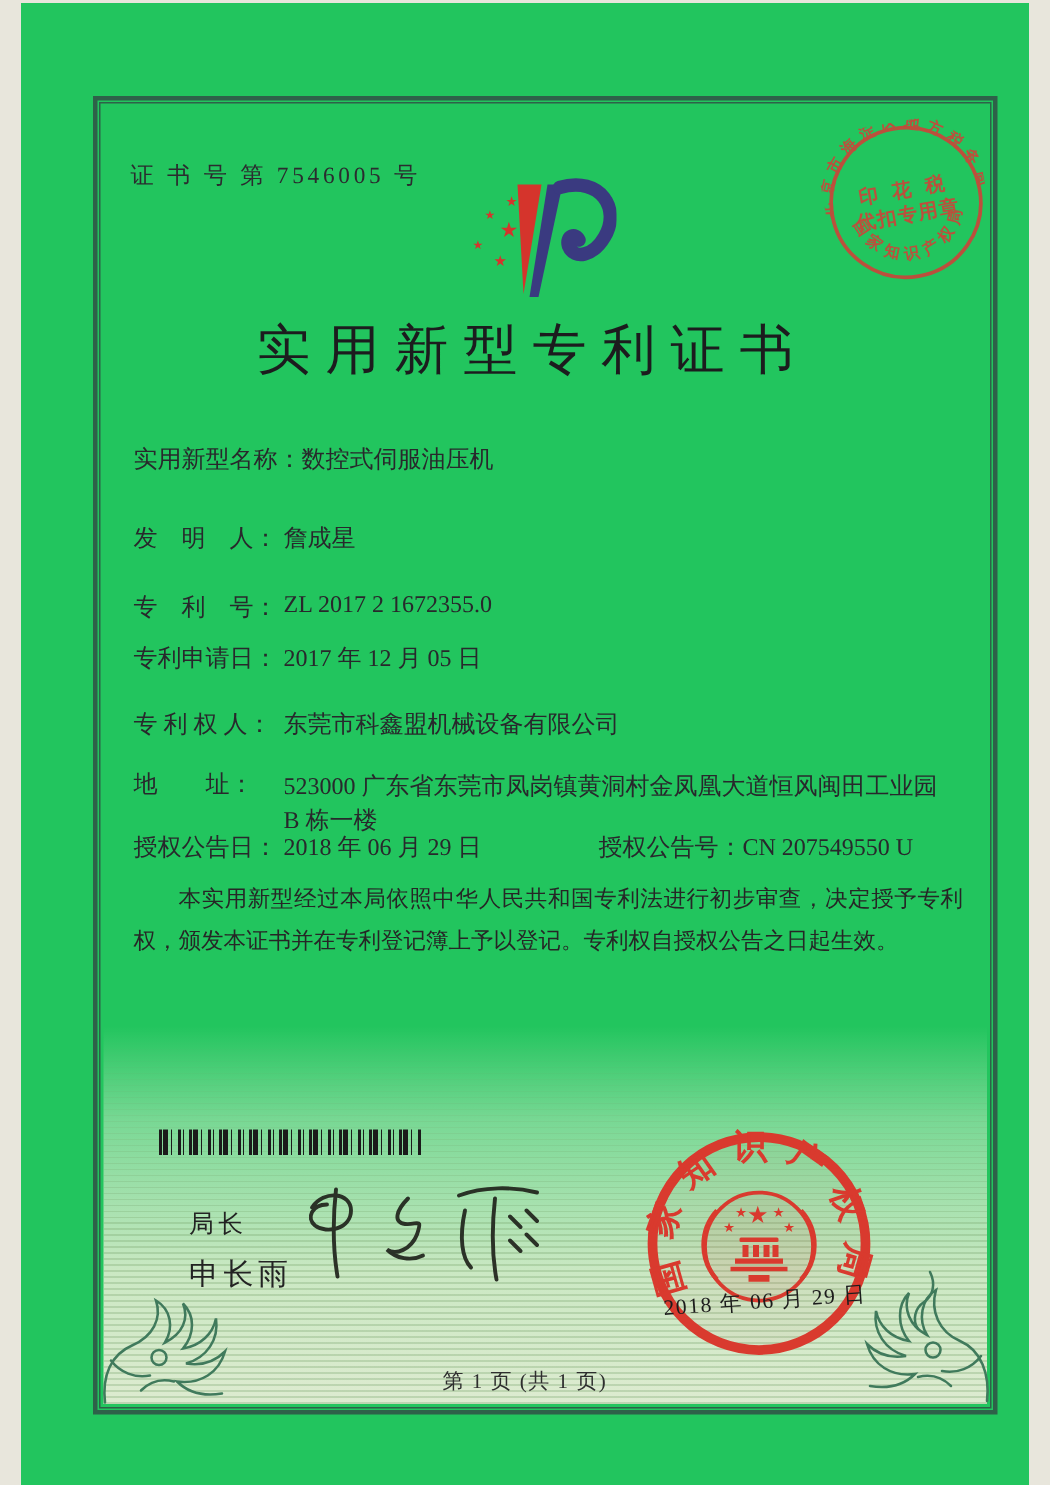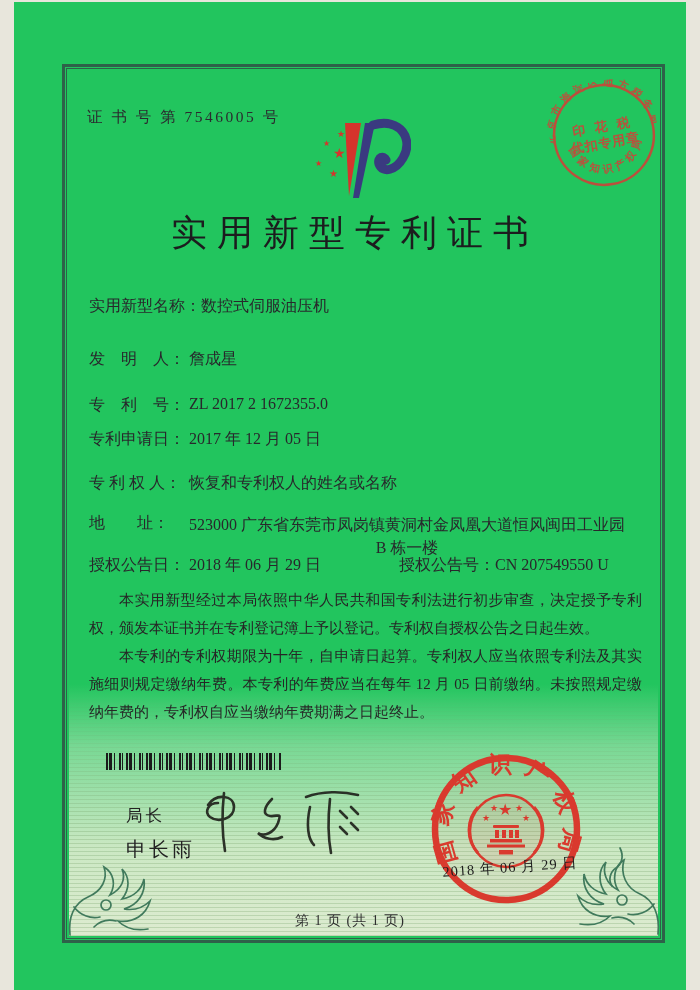--- a/index.html
+++ b/index.html
@@ -28,21 +28,21 @@
   .logo{position:absolute;left:297px;top:111px;}
   .title{
     position:absolute;left:0;top:207px;width:100%;text-align:center;
     font-size:36px;font-weight:400;letter-spacing:10px;color:#1c1c1e;text-indent:10px;
   }
   .fields{position:absolute;left:75px;top:290px;width:556px;font-size:16px;color:#28282c;}
   .frow{position:absolute;left:0;white-space:nowrap;}
   .frow .lbl{display:inline-block;min-width:100px;vertical-align:top;}
   .frow .val{display:inline-block;vertical-align:top;}
   .frow.addr{white-space:normal;}
-  .frow.addr .val{width:436px;line-height:23px;white-space:normal;text-align:center;}
+  .frow.addr .val{width:436px;line-height:23px;white-space:normal;}
   .grant-no{position:absolute;left:310px;top:0;white-space:nowrap;}
   .bodytext{
     position:absolute;left:75px;top:584px;width:553px;
     font-size:15px;line-height:28px;text-align:justify;color:#262626;
   }
   .bodytext p{margin:0;text-indent:2em;}
   .barcode{
     position:absolute;left:92px;top:751px;width:176px;height:17px;
     background:repeating-linear-gradient(90deg,
       #1b1b1b 0 2px,transparent 2px 3px,#1b1b1b 3px 6px,transparent 6px 8px,
@@ -134,34 +134,33 @@
     <div class="frow" style="top:57px">
       <span class="lbl">发　明　人：</span><span class="val">詹成星</span>
     </div>
     <div class="frow" style="top:103px">
       <span class="lbl">专　利　号：</span><span class="val">ZL 2017 2 1672355.0</span>
     </div>
     <div class="frow" style="top:137px">
       <span class="lbl">专利申请日：</span><span class="val">2017 年 12 月 05 日</span>
     </div>
     <div class="frow" style="top:181px">
-      <span class="lbl">专 利 权 人：</span><span class="val">恢复和专利权人的姓名或名称</span>
+      <span class="lbl">专 利 权 人：</span><span class="val">东莞市科鑫盟机械设备有限公司</span>
     </div>
     <div class="frow addr" style="top:221px">
       <span class="lbl">地　　址：</span><span class="val">523000 广东省东莞市凤岗镇黄洞村金凤凰大道恒风闽田工业园 B 栋一楼</span>
     </div>
     <div class="frow" style="top:263px">
       <span class="lbl">授权公告日：</span><span class="val">2018 年 06 月 29 日</span>
       <span class="grant-no"><span>授权公告号：</span><span>CN 207549550 U</span></span>
     </div>
   </div>
 
   <div class="bodytext">
     <p>本实用新型经过本局依照中华人民共和国专利法进行初步审查，决定授予专利权，颁发本证书并在专利登记簿上予以登记。专利权自授权公告之日起生效。</p>
-    <p>本专利的专利权期限为十年，自申请日起算。专利权人应当依照专利法及其实施细则规定缴纳年费。本专利的年费应当在每年 12 月 05 日前缴纳。未按照规定缴纳年费的，专利权自应当缴纳年费期满之日起终止。</p>
   </div>
 
   <div class="barcode"></div>
 
   <div class="signer-title">局长</div>
   <div class="signer-name">申长雨</div>
 
   <svg class="signature" width="190" height="88" viewBox="0 0 190 88">
     <g fill="none" stroke="#20231c" stroke-width="2.6" stroke-linecap="round" opacity="0.92">
       <path d="M30,12 C28,30 28,52 31,70"></path>

